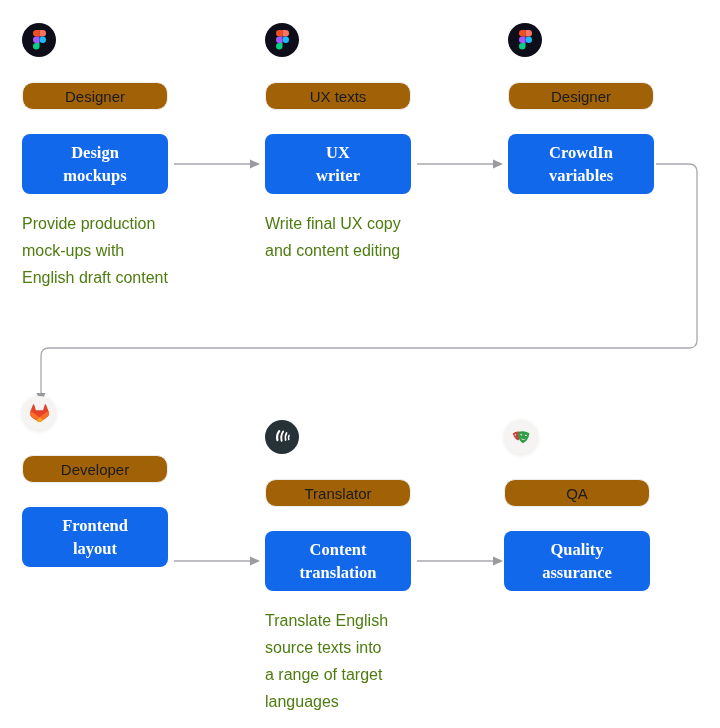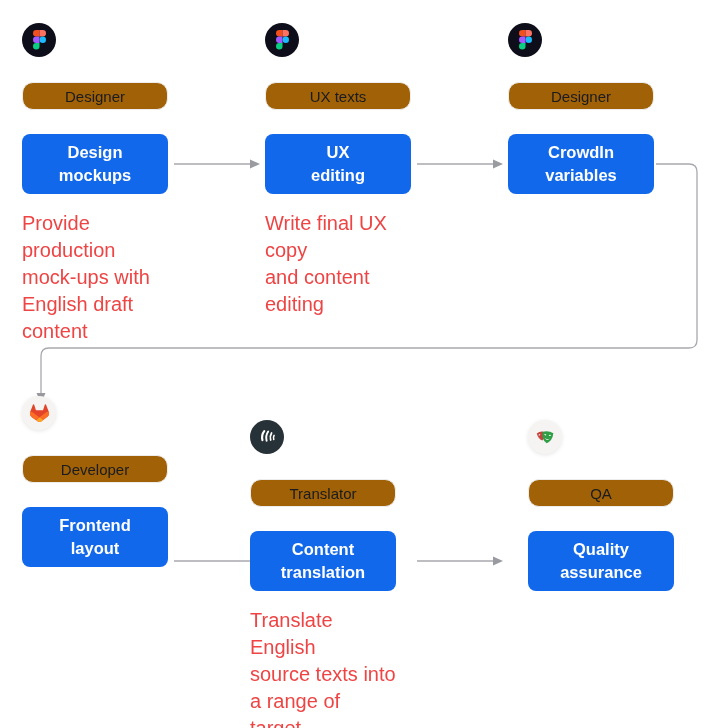--- a/index.html
+++ b/index.html
@@ -38,35 +38,35 @@
     font-size:15px;color:#191b1f;
     margin-bottom:24px;
   }
 
   .step-btn{
     height:60px;width:100%;
     border:none;
     border-radius:8px;
     background:var(--accent,#1268EB);
     color:#ffffff;
-    font-family:Liberation Sans, sans-serif;
+    font-family:Liberation Serif, serif;
     font-size:16.5px;font-weight:700;
     line-height:23px;
     white-space:pre-line;
     display:flex;align-items:center;justify-content:center;
     text-align:center;
     margin:0 0 16px 0;
     padding:0;
     cursor:pointer;
   }
 
   .desc{
-    font-size:20px;
+    font-size:16px;
     line-height:27px;
-    color:#ef4444;
+    color:#4d7c0f;
     white-space:pre-line;
   }
 </style>
 </head>
 <body>
 
 <div id="stage">
 
   <svg class="connectors" width="720" height="728" viewBox="0 0 720 728">
     <g stroke="#a8a8ae" stroke-width="1.3" fill="none">
@@ -108,21 +108,21 @@
       <svg width="13" height="19.5" viewBox="0 0 38 57">
         <path fill="#F24E1E" d="M19 0H9.5a9.5 9.5 0 0 0 0 19H19V0z"></path>
         <path fill="#FF7262" d="M19 0h9.5a9.5 9.5 0 0 1 0 19H19V0z"></path>
         <path fill="#1ABCFE" d="M38 28.5a9.5 9.5 0 1 1-19 0 9.5 9.5 0 0 1 19 0z"></path>
         <path fill="#A259FF" d="M19 19H9.5a9.5 9.5 0 0 0 0 19H19V19z"></path>
         <path fill="#0ACF83" d="M9.5 38H19v9.5A9.5 9.5 0 1 1 9.5 38z"></path>
       </svg>
     </div>
     <div class="pill">UX texts</div>
     <button class="step-btn">UX
-editing</button>
+writer</button>
     <div class="desc">Write final UX copy
 and content editing</div>
   </div>
 
   <div class="card" style="left:508px;top:23px">
     <div class="icon-circle dark-navy">
       <svg width="13" height="19.5" viewBox="0 0 38 57">
         <path fill="#F24E1E" d="M19 0H9.5a9.5 9.5 0 0 0 0 19H19V0z"></path>
         <path fill="#FF7262" d="M19 0h9.5a9.5 9.5 0 0 1 0 19H19V0z"></path>
         <path fill="#1ABCFE" d="M38 28.5a9.5 9.5 0 1 1-19 0 9.5 9.5 0 0 1 19 0z"></path>
@@ -142,41 +142,41 @@
         <path fill="#FC6D26" d="M31.46 12.78l-.04-.12a14.7 14.7 0 0 0-5.85 2.64l-9.55 7.22 6.09 4.6 6.67-5 .02-.01a8.09 8.09 0 0 0 2.66-9.33z"></path>
         <path fill="#FCA326" d="M10.19 27.12l3.28 2.48 2 1.51a1.35 1.35 0 0 0 1.62 0l2-1.51 3.28-2.48-6.09-4.6-6.09 4.6z"></path>
         <path fill="#FC6D26" d="M6.08 15.3A14.7 14.7 0 0 0 .23 12.67l-.04.12a8.09 8.09 0 0 0 2.66 9.33l.02.01.04.03 6.63 4.97 6.09-4.6-9.55-7.23z"></path>
       </svg>
     </div>
     <div class="pill">Developer</div>
     <button class="step-btn">Frontend
 layout</button>
   </div>
 
-  <div class="card" style="left:250px;top:420px">
+  <div class="card" style="left:265px;top:420px">
     <div class="icon-circle dark-slate">
       <svg width="21" height="21" viewBox="0 0 24 24">
         <g stroke="#ffffff" fill="none" stroke-linecap="round" transform="rotate(18 12 12)">
           <path d="M6.2 6.2 Q4.3 11.5 7.4 16.6" stroke-width="2.5"></path>
           <path d="M10.6 5.2 Q9 10.8 12.2 15.9" stroke-width="2.2"></path>
           <path d="M14.8 5.6 Q13.8 10 16.3 13.6" stroke-width="2"></path>
           <path d="M18.4 7.4 Q17.9 10 19.5 12" stroke-width="1.8"></path>
         </g>
       </svg>
     </div>
     <div class="pill">Translator</div>
     <button class="step-btn">Content
 translation</button>
     <div class="desc">Translate English
 source texts into
 a range of target
 languages</div>
   </div>
 
-  <div class="card" style="left:528px;top:420px">
+  <div class="card" style="left:504px;top:420px">
     <div class="icon-circle light">
       <svg width="22" height="22" viewBox="0 0 24 24">
         <g transform="rotate(-14 7.5 11)">
           <path d="M3.8 7.2 Q7.6 5.4 11.2 6.9 Q11.2 13.2 8 16.2 Q4.2 14.4 3.8 7.2 Z" fill="#c5443c"></path>
           <ellipse cx="6.3" cy="9.3" rx="1" ry="0.6" fill="#ffffff" transform="rotate(-12 6.3 9.3)"></ellipse>
         </g>
         <g transform="rotate(7 14.5 12)">
           <path d="M8.6 7.1 Q14.6 4.6 20.6 7.1 Q20.6 15.4 14.6 18.8 Q8.6 15.4 8.6 7.1 Z" fill="#2f9e44"></path>
           <ellipse cx="12.1" cy="9.8" rx="1.2" ry="0.65" fill="#ffffff" transform="rotate(14 12.1 9.8)"></ellipse>
           <ellipse cx="17.1" cy="9.8" rx="1.2" ry="0.65" fill="#ffffff" transform="rotate(-14 17.1 9.8)"></ellipse>

